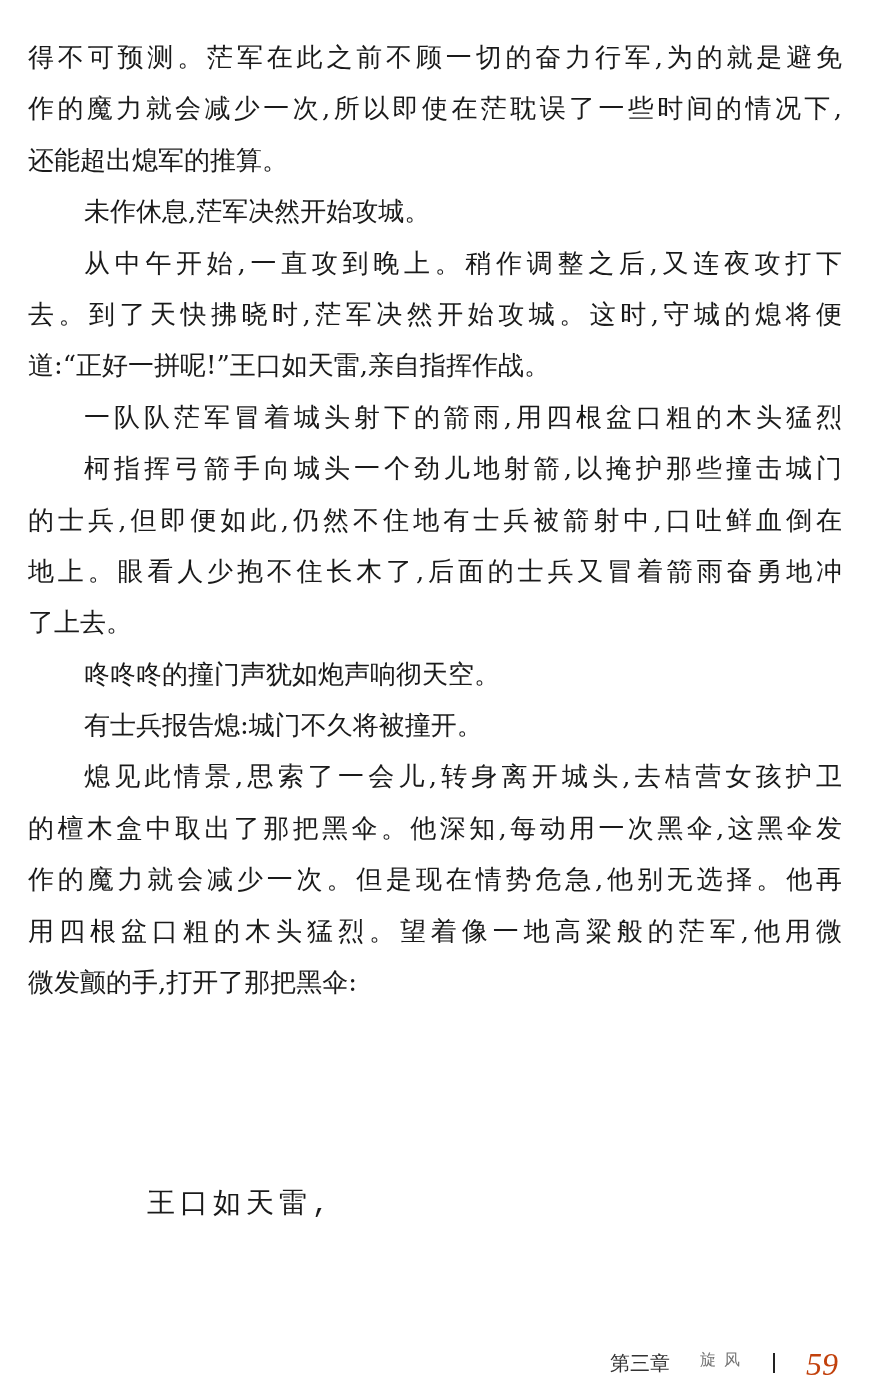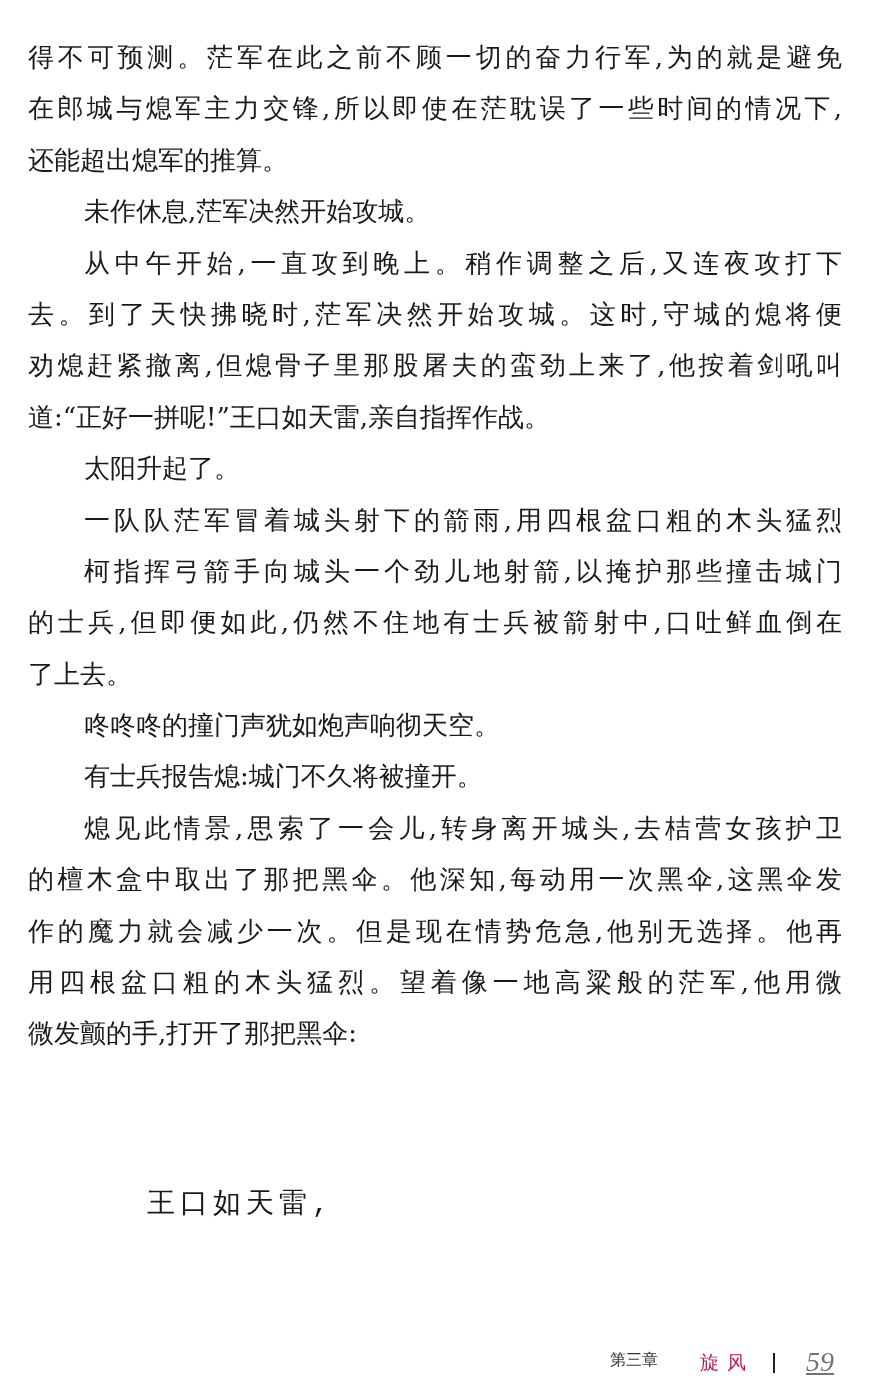--- a/index.html
+++ b/index.html
@@ -63,70 +63,68 @@
     position: absolute;
     top: 1332px;
     left: 0;
     width: 872px;
     height: 40px;
   }
   .footer-chapter {
     position: absolute;
     left: 610px;
     top: 6px;
-    font-size: 16px;
+    font-size: 20px;
     color: #333;
     white-space: nowrap;
   }
   .footer-chapter-title {
     position: absolute;
     left: 700px;
     top: 6px;
-    font-size: 19px;
+    font-size: 16px;
     letter-spacing: 8px;
-    color: #be185d;
+    color: #737373;
     white-space: nowrap;
   }
   .footer-divider {
     position: absolute;
     left: 773px;
     top: 9px;
     width: 2px;
     height: 20px;
     background: #222;
   }
   .footer-page {
     position: absolute;
     left: 806px;
     top: 2px;
-    font-size: 28px;
+    font-size: 32px;
     font-style: italic;
     font-family: "Liberation Serif", serif;
-    color: #737373;
-    text-decoration: underline;
+    color: #c2410c;
   }
 </style>
 </head>
 <body>
 
 <div class="page">
 
   <div class="body-text">
     <span class="line">得不可预测。茫军在此之前不顾一切的奋力行军,为的就是避免</span>
-    <span class="line">在郎城与熄军主力交锋,所以即使在茫耽误了一些时间的情况下,</span>
+    <span class="line">作的魔力就会减少一次,所以即使在茫耽误了一些时间的情况下,</span>
     <span class="line last">还能超出熄军的推算。</span>
     <span class="line indent last">未作休息,茫军决然开始攻城。</span>
     <span class="line indent">从中午开始,一直攻到晚上。稍作调整之后,又连夜攻打下</span>
     <span class="line">去。到了天快拂晓时,茫军决然开始攻城。这时,守城的熄将便</span>
-    <span class="line">劝熄赶紧撤离,但熄骨子里那股屠夫的蛮劲上来了,他按着剑吼叫</span>
     <span class="line last">道:“正好一拼呢!”王口如天雷,亲自指挥作战。</span>
-    <span class="line indent last">太阳升起了。</span>
     <span class="line indent">一队队茫军冒着城头射下的箭雨,用四根盆口粗的木头猛烈</span>
     <span class="line indent">柯指挥弓箭手向城头一个劲儿地射箭,以掩护那些撞击城门</span>
     <span class="line">的士兵,但即便如此,仍然不住地有士兵被箭射中,口吐鲜血倒在</span>
+    <span class="line">地上。眼看人少抱不住长木了,后面的士兵又冒着箭雨奋勇地冲</span>
     <span class="line last">了上去。</span>
     <span class="line indent last">咚咚咚的撞门声犹如炮声响彻天空。</span>
     <span class="line indent last">有士兵报告熄:城门不久将被撞开。</span>
     <span class="line indent">熄见此情景,思索了一会儿,转身离开城头,去桔营女孩护卫</span>
     <span class="line">的檀木盒中取出了那把黑伞。他深知,每动用一次黑伞,这黑伞发</span>
     <span class="line">作的魔力就会减少一次。但是现在情势危急,他别无选择。他再</span>
     <span class="line">用四根盆口粗的木头猛烈。望着像一地高粱般的茫军,他用微</span>
     <span class="line last">微发颤的手,打开了那把黑伞:</span>
   </div>
 

